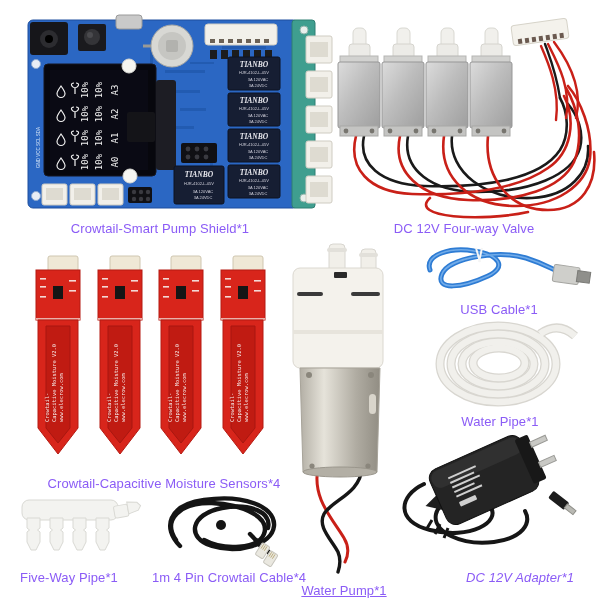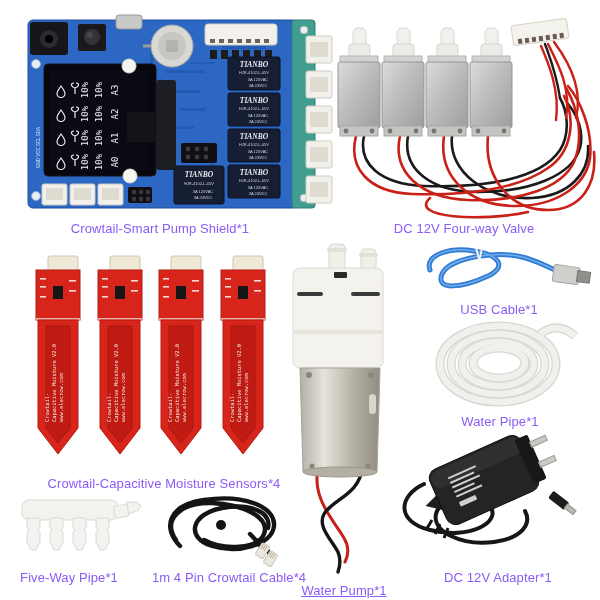--- a/index.html
+++ b/index.html
@@ -522,15 +522,15 @@
 </svg>
 
 <div class="caption" style="left:160px;top:221px;">Crowtail-Smart Pump Shield*1</div>
 <div class="caption" style="left:464px;top:221px;">DC 12V Four-way Valve</div>
 <div class="caption" style="left:164px;top:467px;margin-top:9px;">Crowtail-Capacitive Moisture Sensors*4</div>
 <div class="caption" style="left:499px;top:302px;">USB Cable*1</div>
 <div class="caption" style="left:500px;top:414px;text-align:center;">Water Pipe*1</div>
 <div class="caption" style="left:69px;top:570px;">Five-Way Pipe*1</div>
 <div class="caption" style="left:211px;top:570px;margin-left:18px;">1m 4 Pin Crowtail Cable*4</div>
 <div class="caption" style="left:344px;top:583px;text-decoration:underline;">Water Pump*1</div>
-<div class="caption" style="left:498px;top:570px;">DC 12V Adapter*1</div>
+<div class="caption" style="left:520px;top:570px;font-style:italic;">DC 12V Adapter*1</div>
 
 </div>
 
 </body></html>

